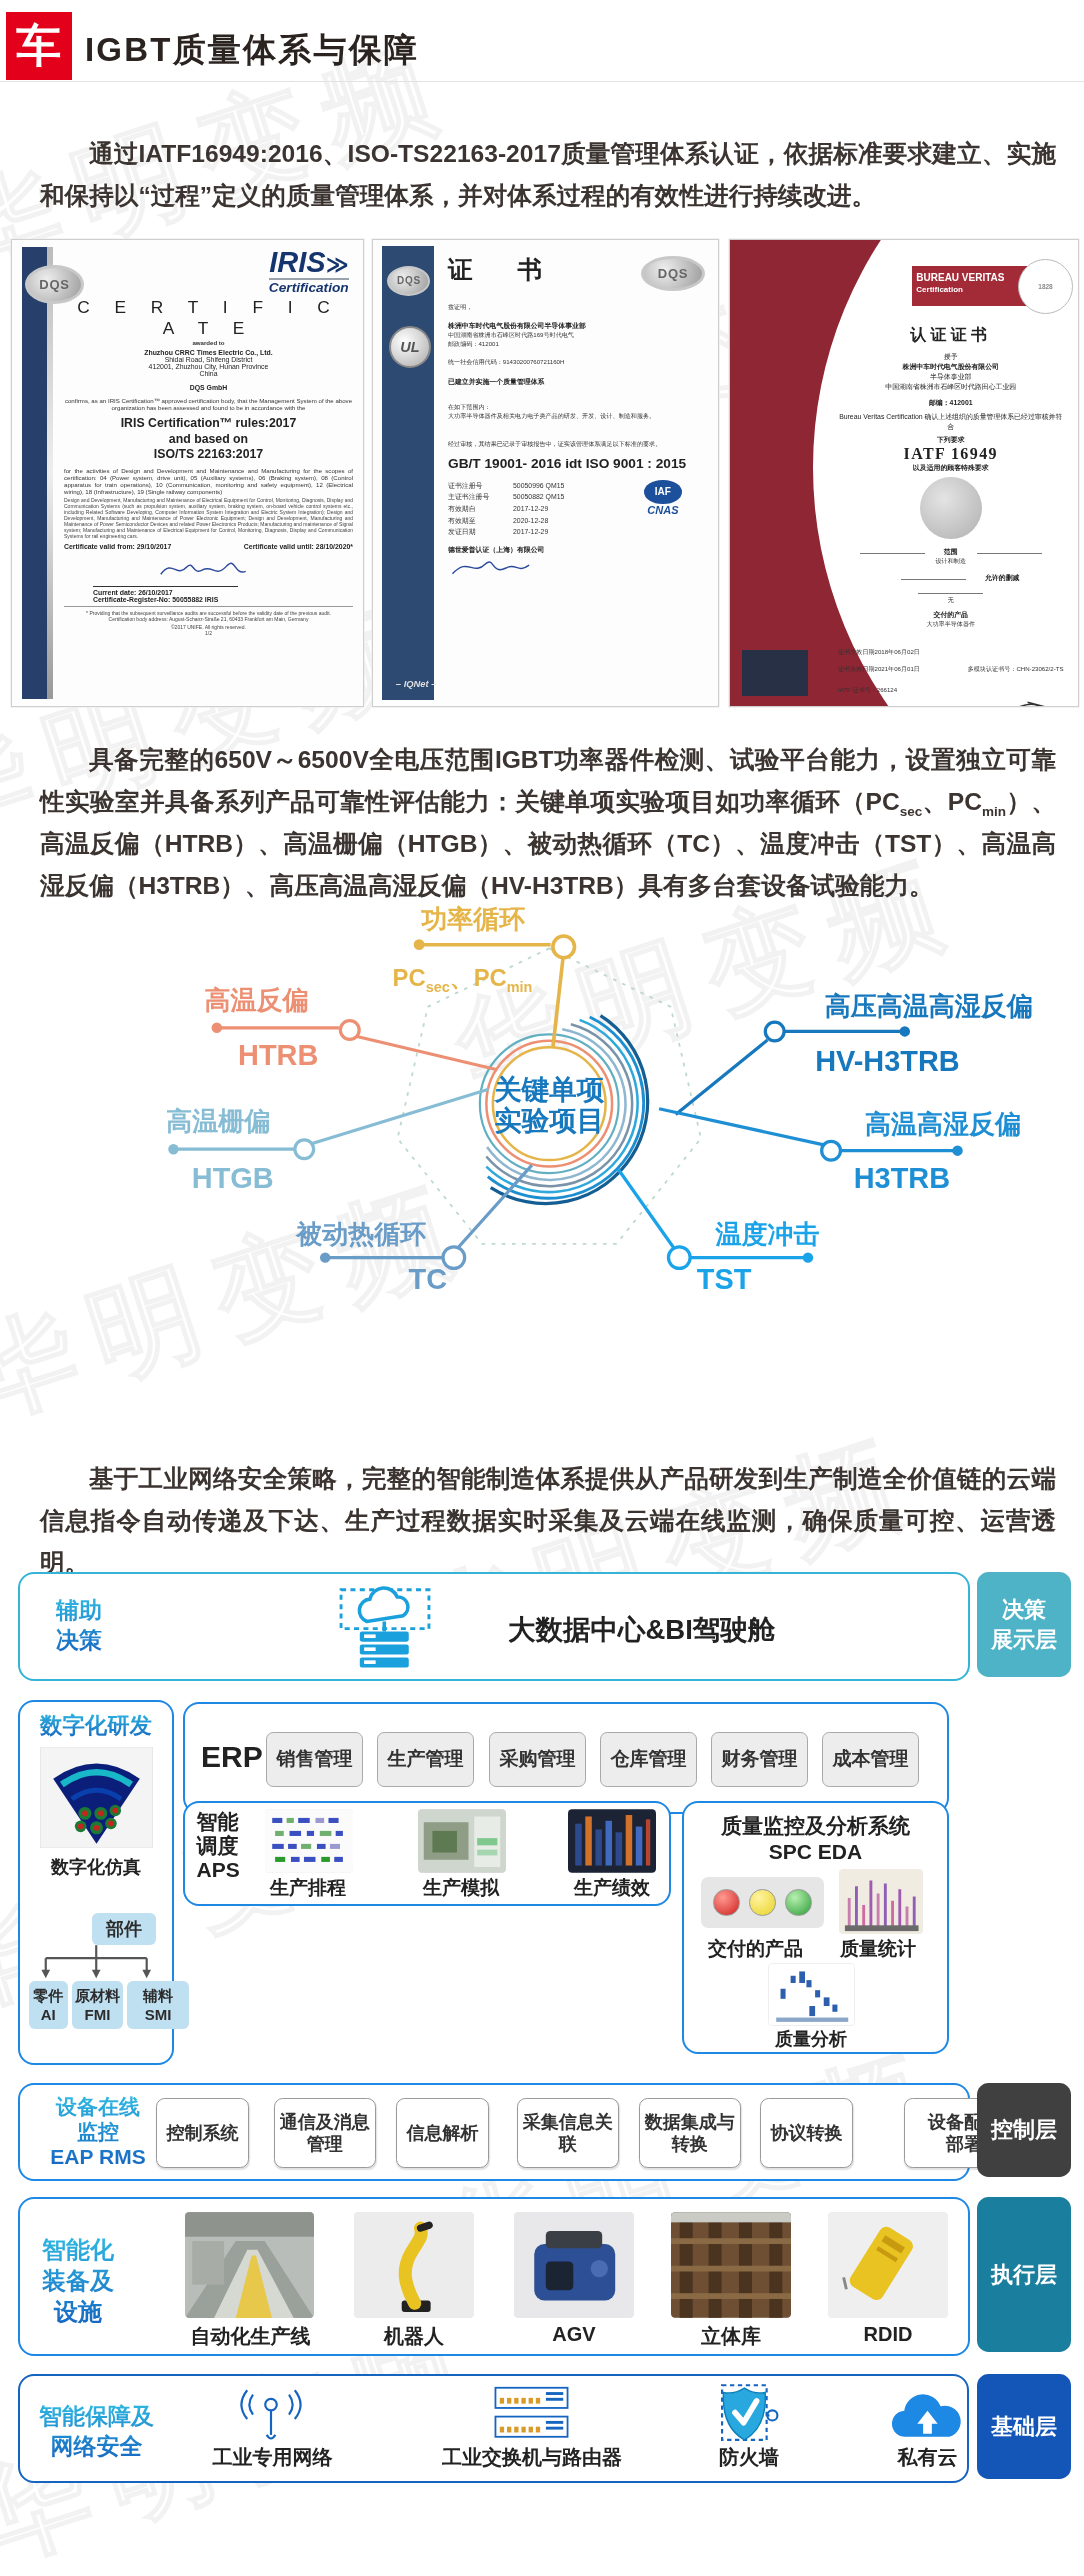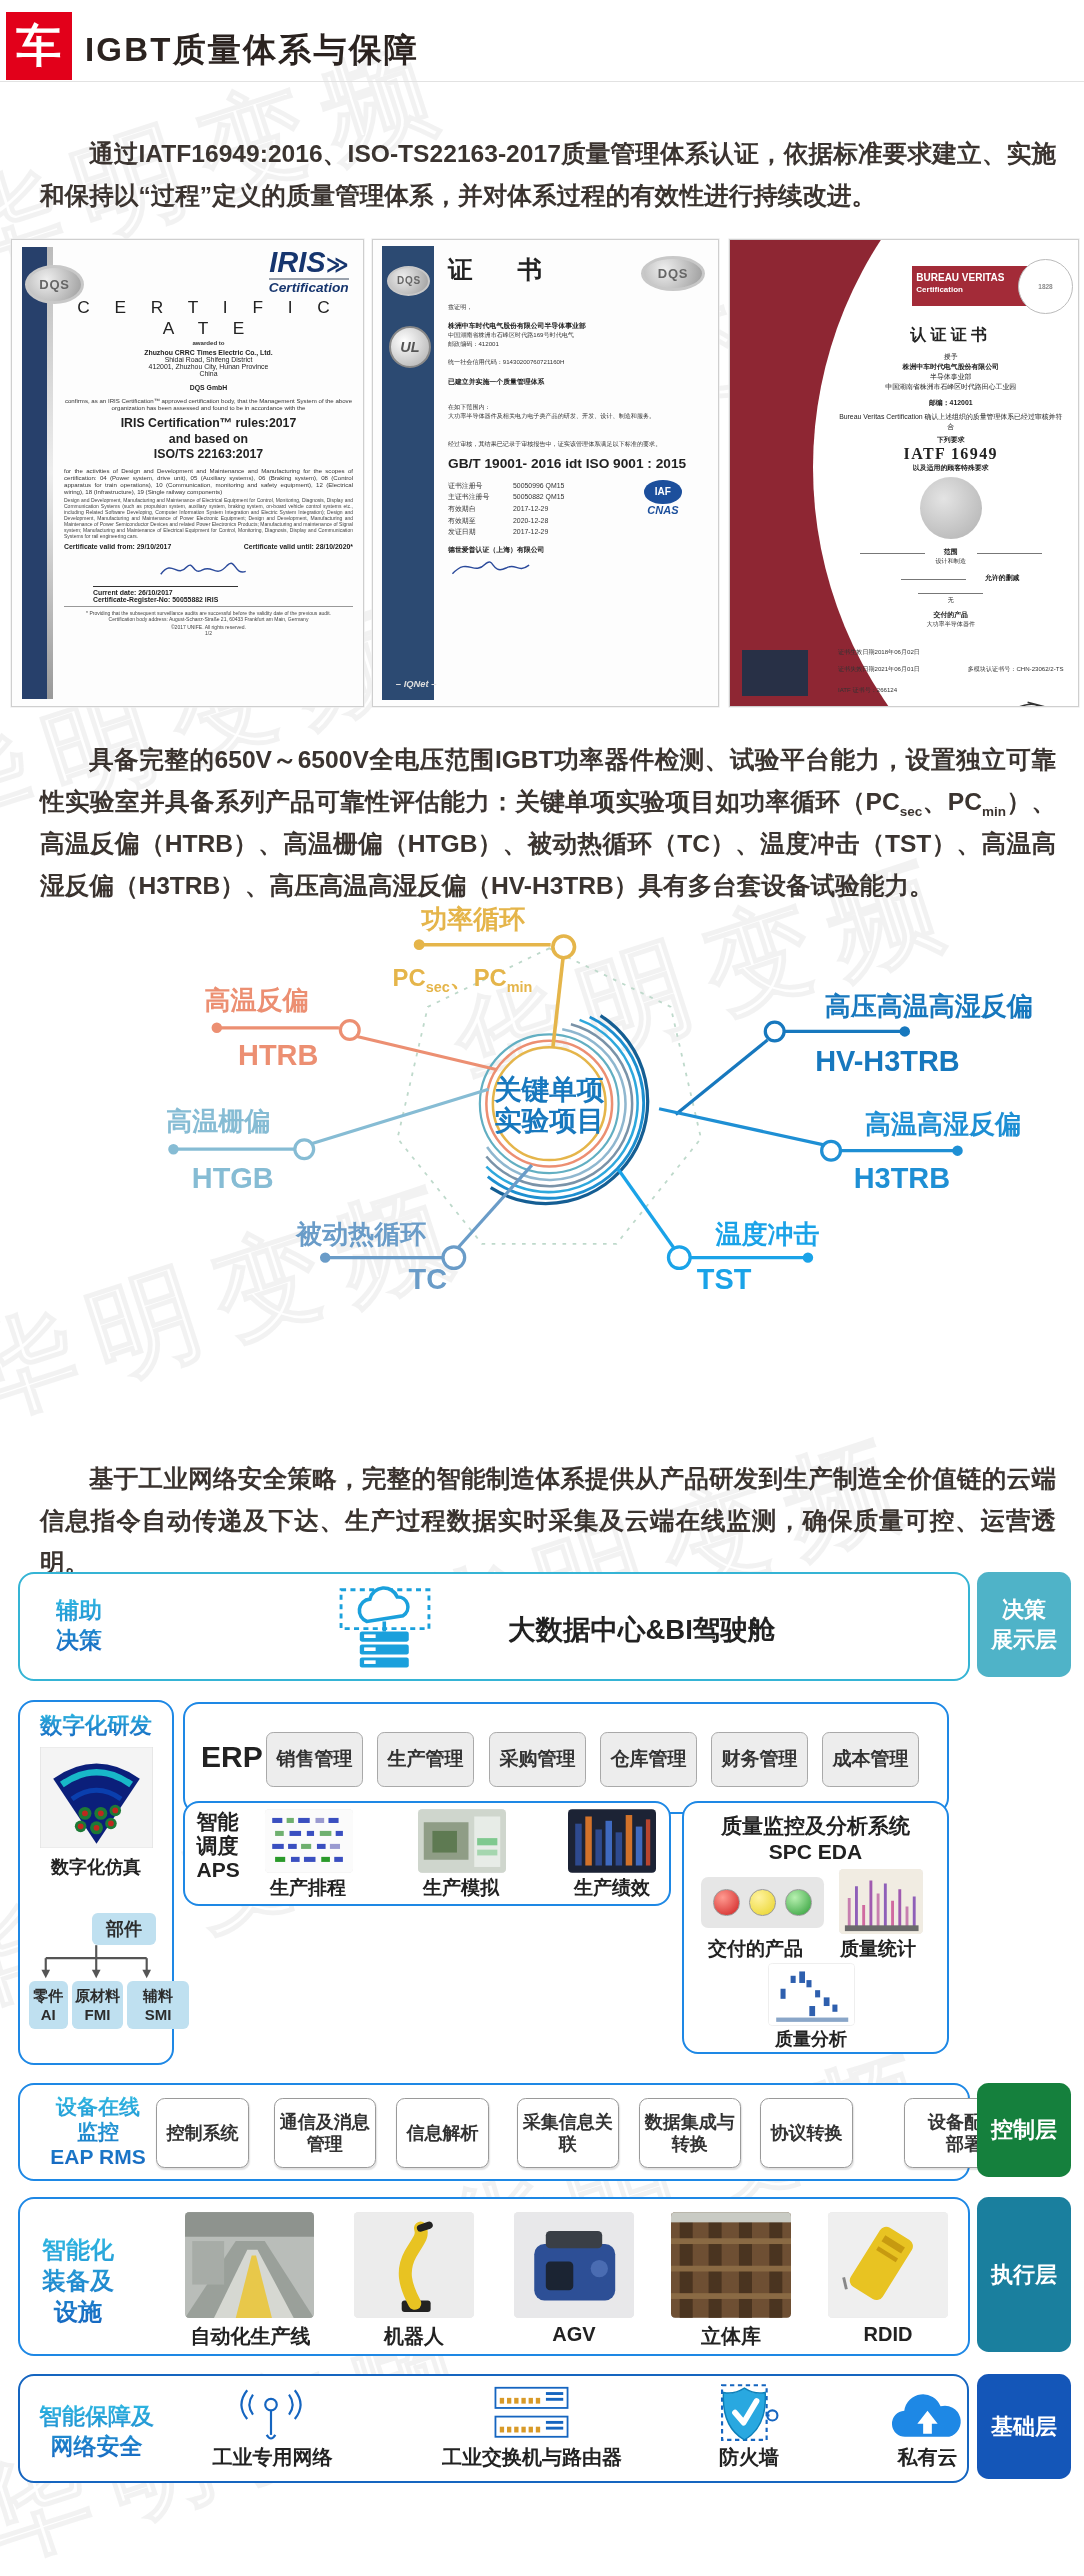--- a/index.html
+++ b/index.html
@@ -547,21 +547,21 @@
         <div>EAP RMS</div>
   </div>
   <div class="chipwhite" style="position:absolute;left:136px;top:13px;width:91px;height:68px;">控制系统</div>
   <div class="chipwhite" style="position:absolute;left:254px;top:13px;width:91px;height:68px;padding:0 4.3px;">通信及消息管理</div>
   <div class="chipwhite" style="position:absolute;left:376px;top:13px;width:91px;height:68px;">信息解析</div>
   <div class="chipwhite" style="position:absolute;left:497px;top:13px;width:91px;height:68px;padding:0 4.3px;">采集信息关联</div>
   <div class="chipwhite" style="position:absolute;left:619px;top:13px;width:91px;height:68px;padding:0 4.3px;">数据集成与转换</div>
   <div class="chipwhite" style="position:absolute;left:740px;top:13px;width:91px;height:68px;">协议转换</div>
   <div class="chipwhite" style="position:absolute;left:860px;top:13px;width:80px;height:68px;padding:0 19px;margin-left:24px;">设备配置部署</div>
 </div>
-<div class="layer-tag" style="top: 2083px; height: 94px; background: #15803d; justify-content: center;">
+<div class="layer-tag" style="top: 2083px; height: 94px; background: #404040; justify-content: center;">
   <span>控制层</span>
 </div>
 
 <div class="archbox" style="left:18px;top:2197px;width:948px;height:155px;">
   <div class="grad-label" style="position:absolute;left:22px;top:35px;font-size:24px;">
     <div>智能化</div>
         <div>装备及</div>
         <div>设施</div>
   </div>
   <svg class="imgbox" style="left:165px;top:13px;width:129px;height:106px;" viewBox="0 0 178 146">

